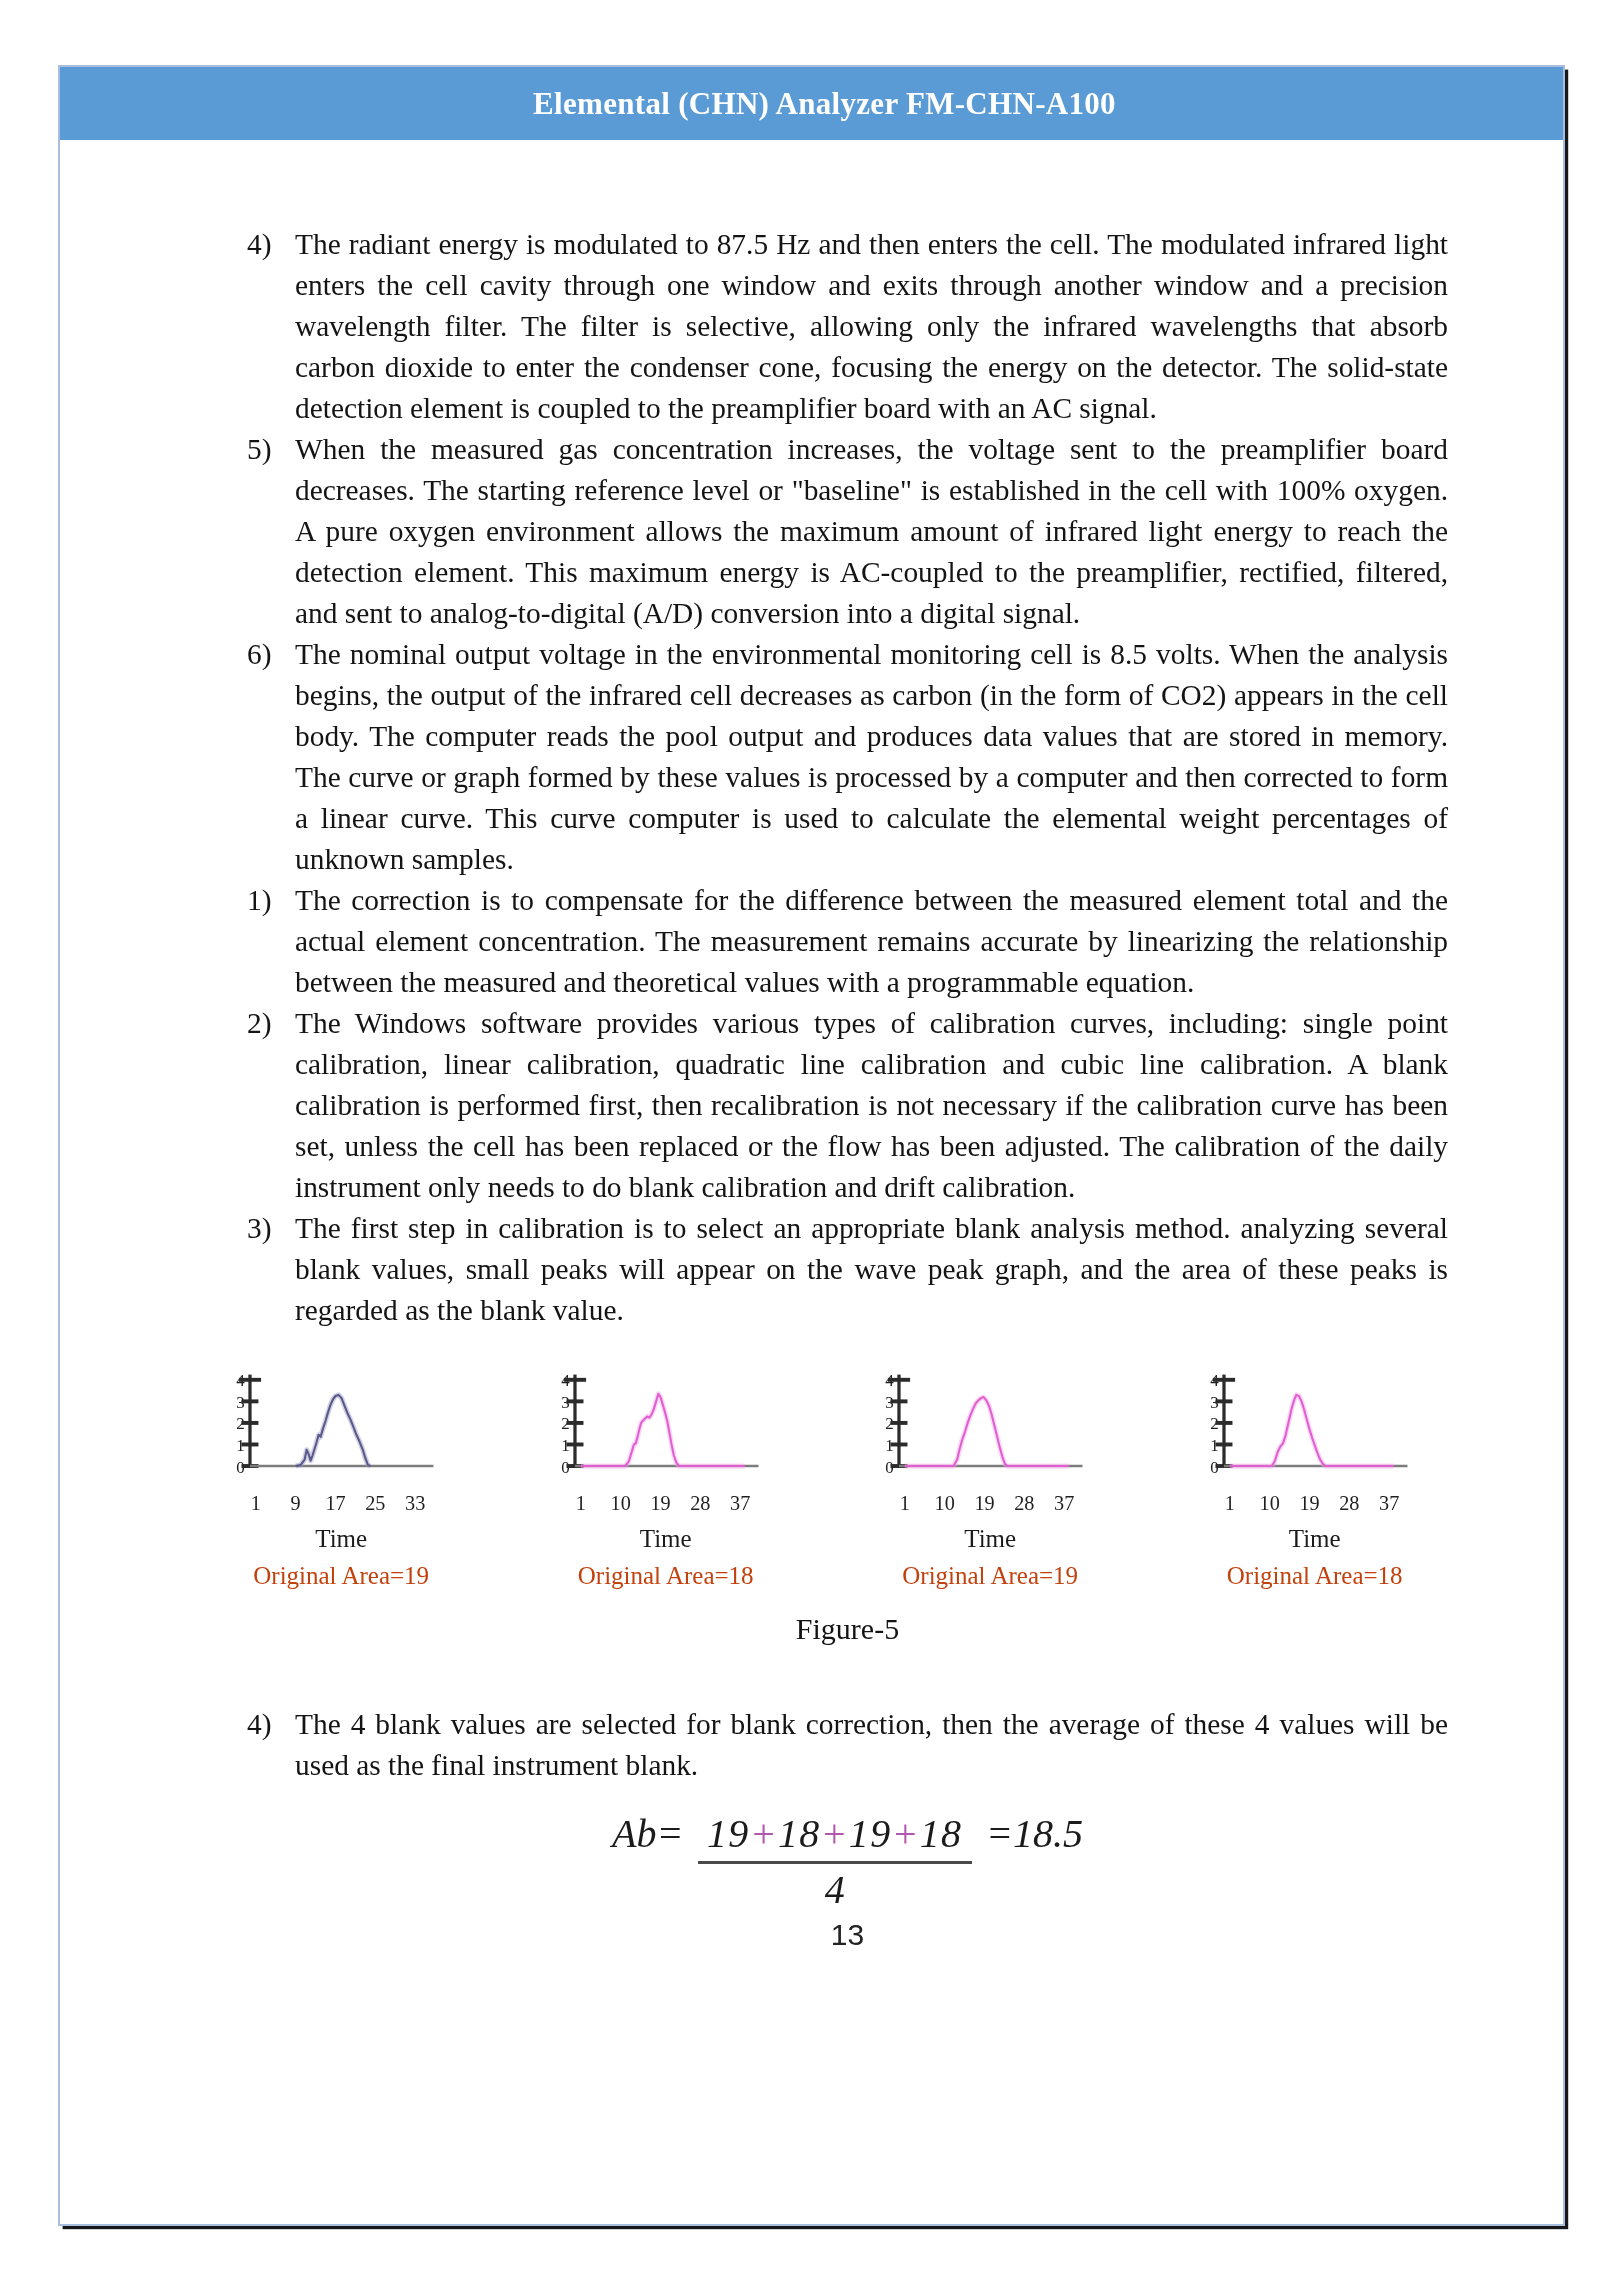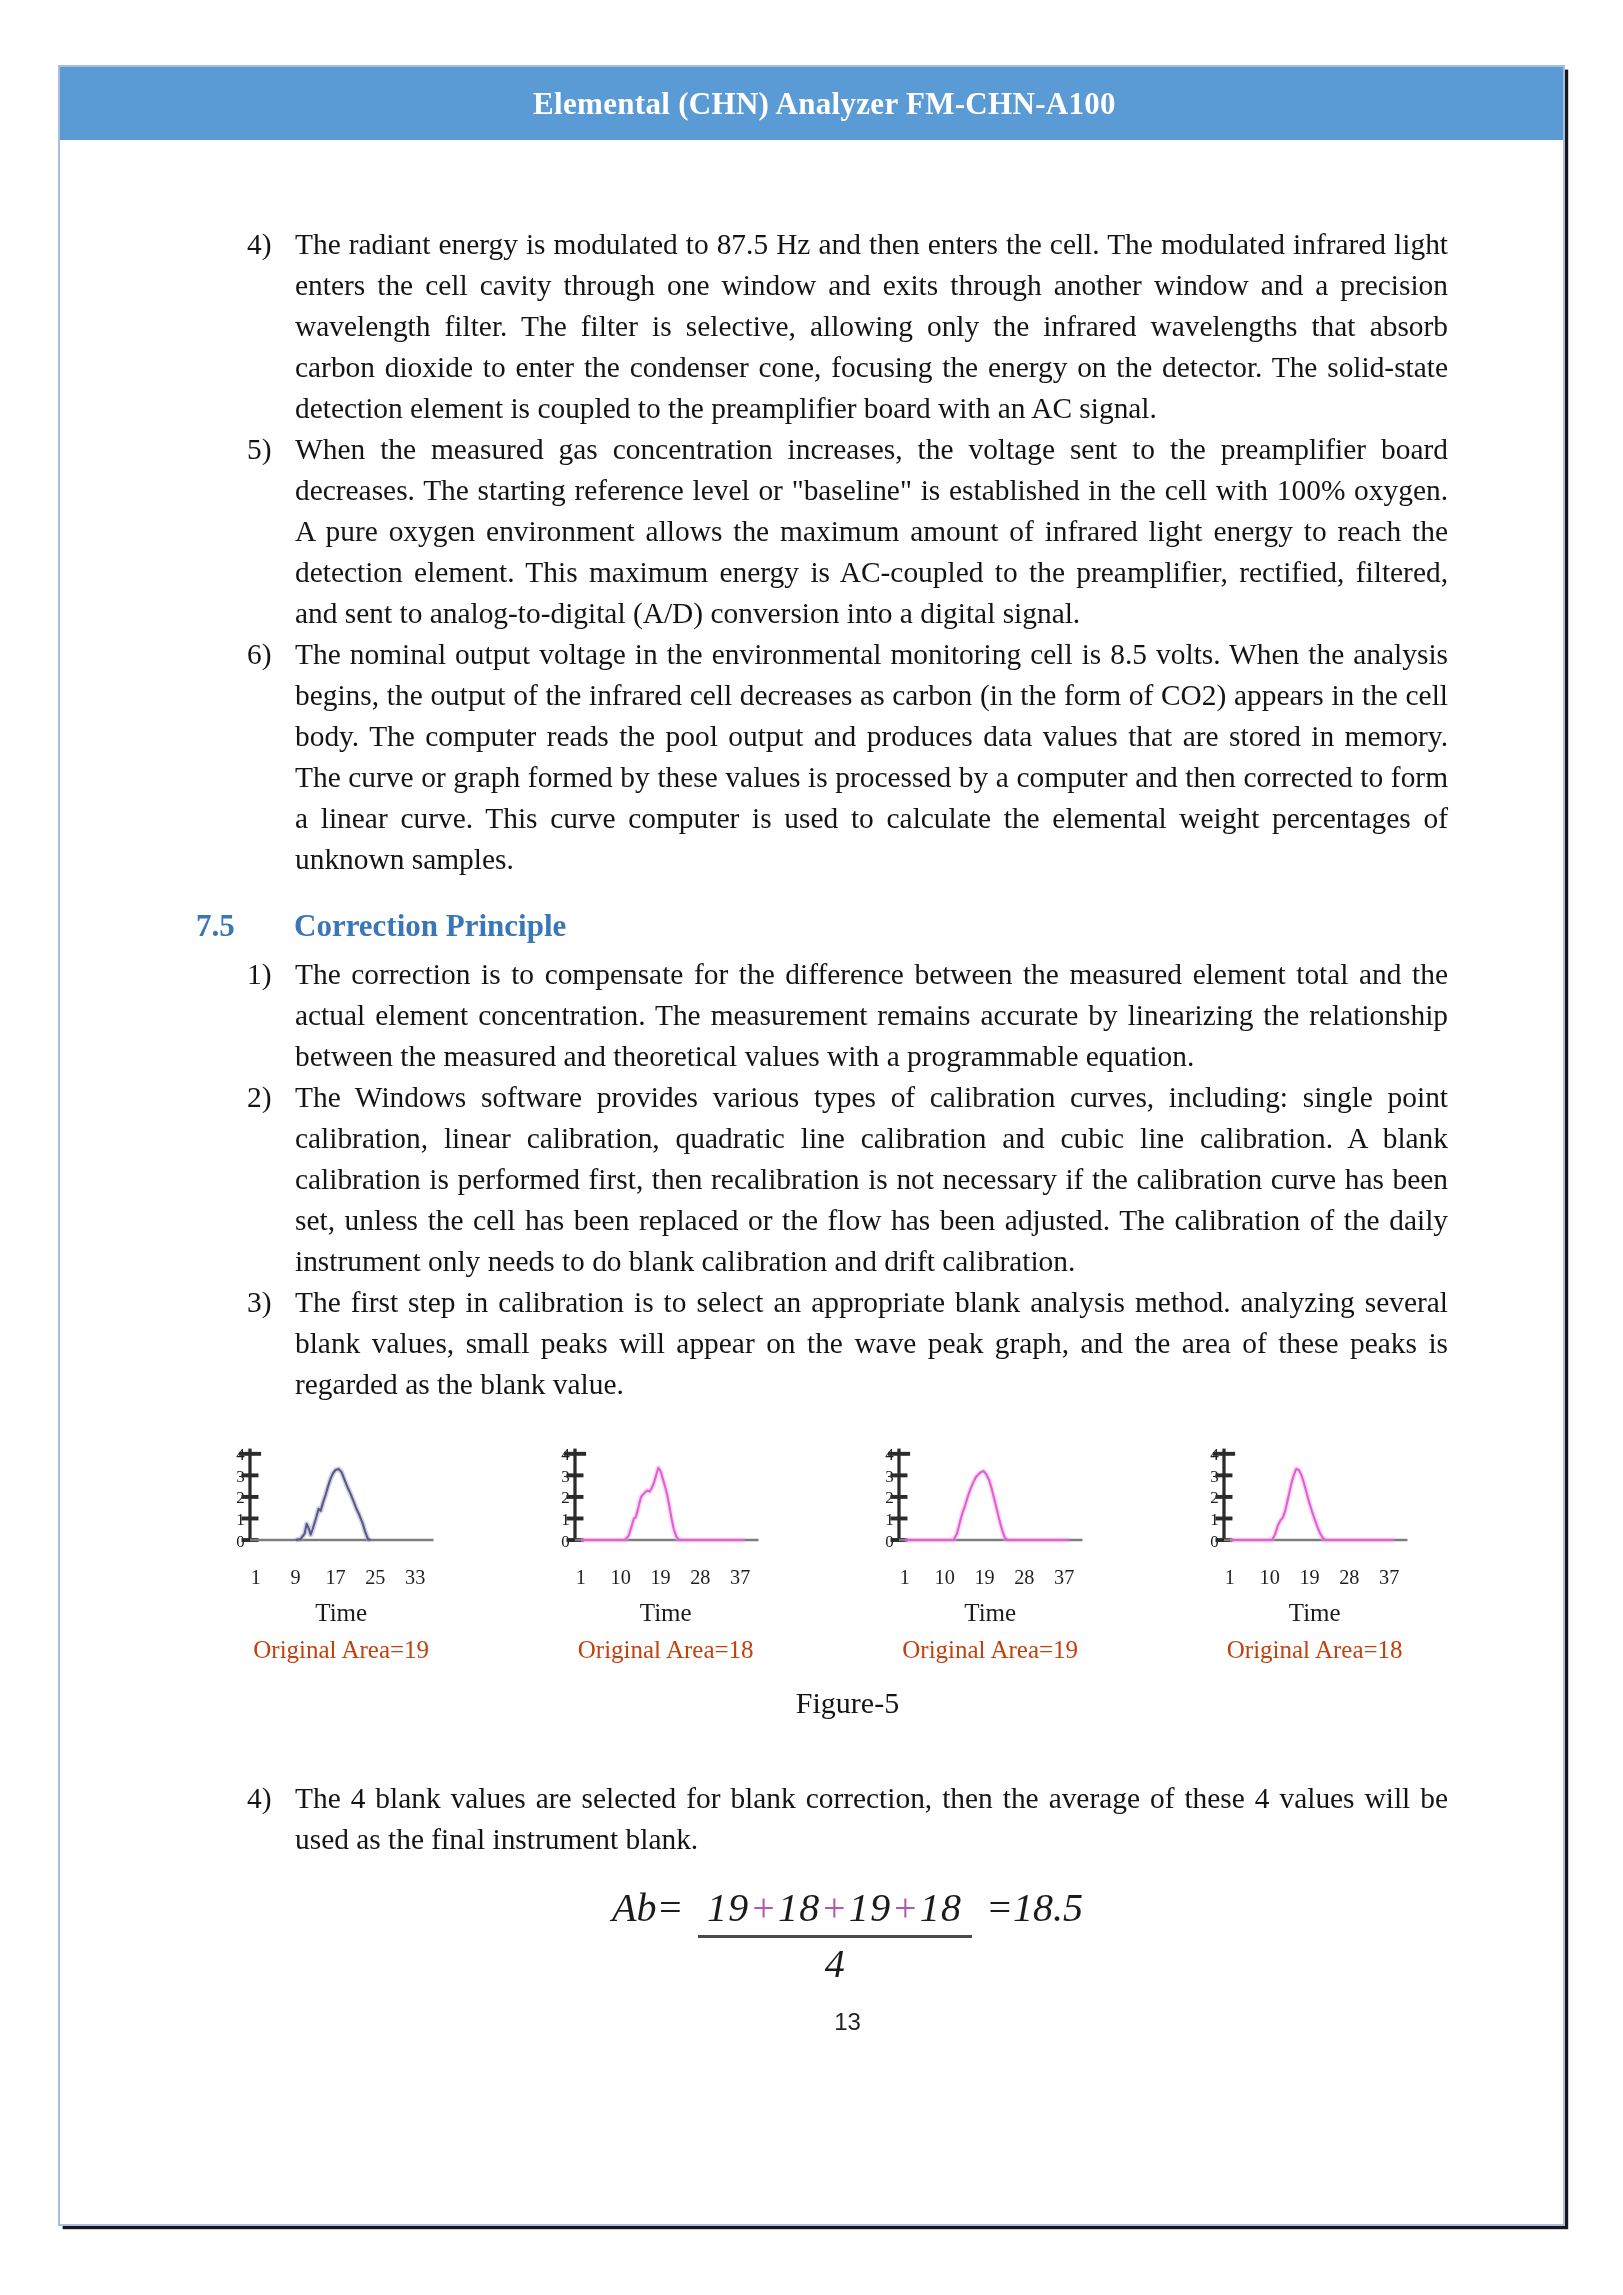--- a/index.html
+++ b/index.html
@@ -20,40 +20,37 @@
   .sub-labels{margin-left:13.7px;width:183px;text-align:center;font-family:Liberation Serif, serif;}
   .xlabel{font-size:25px;margin-top:10.5px;color:#1b1b1b;}
   .area-label{font-size:25px;margin-top:9.2px;color:#c2410c;}
   .fig-cap{text-align:center;font-weight:normal;font-size:30px;margin-top:22px;}
   .after-fig{margin-top:58px;}
   .formula{margin-top:23.6px;display:flex;justify-content:center;align-items:flex-start;
            font-style:italic;font-size:40px;color:#1b1b1b;}
   .formula .frac{display:inline-flex;flex-direction:column;align-items:center;margin:0 14.4px;}
   .formula .numer{padding:0 9.2px 3.9px 9.2px;letter-spacing:1.3px;}
   .formula .denom{border-top:3.9px solid #4a4a4a;padding:2.6px 0 0 0;width:100%;text-align:center;}
-  .pagenum{text-align:center;font-family:"Liberation Sans",sans-serif;font-size:24px;margin-top:21px;color:#222;}
+  .pagenum{text-align:center;font-family:"Liberation Sans",sans-serif;font-size:30px;margin-top:5px;color:#222;}
 </style>
 </head>
 <body>
 
 <div class="sheet">
   <div class="hdr">
     <span class="title">Elemental (CHN) Analyzer FM-CHN-A100</span>
   </div>
 
   <div class="content">
     <div id="list-a">
         <div class="li"><span class="num">4)</span><span>The radiant energy is modulated to 87.5 Hz and then enters the cell. The modulated infrared light enters the cell cavity through one window and exits through another window and a precision wavelength filter. The filter is selective, allowing only the infrared wavelengths that absorb carbon dioxide to enter the condenser cone, focusing the energy on the detector. The solid-state detection element is coupled to the preamplifier board with an AC signal.</span></div>
         <div class="li"><span class="num">5)</span><span>When the measured gas concentration increases, the voltage sent to the preamplifier board decreases. The starting reference level or "baseline" is established in the cell with 100% oxygen. A pure oxygen environment allows the maximum amount of infrared light energy to reach the detection element. This maximum energy is AC-coupled to the preamplifier, rectified, filtered, and sent to analog-to-digital (A/D) conversion into a digital signal.</span></div>
         <div class="li"><span class="num">6)</span><span>The nominal output voltage in the environmental monitoring cell is 8.5 volts. When the analysis begins, the output of the infrared cell decreases as carbon (in the form of CO2) appears in the cell body. The computer reads the pool output and produces data values that are stored in memory. The curve or graph formed by these values is processed by a computer and then corrected to form a linear curve. This curve computer is used to calculate the elemental weight percentages of unknown samples.</span></div>
       </div>
 
-    <div class="sec">
-      <span class="sec-num">7.5</span><span>Correction Principle</span>
-    </div>
 
     <div id="list-b">
         <div class="li"><span class="num">1)</span><span>The correction is to compensate for the difference between the measured element total and the actual element concentration. The measurement remains accurate by linearizing the relationship between the measured and theoretical values with a programmable equation.</span></div>
         <div class="li"><span class="num">2)</span><span>The Windows software provides various types of calibration curves, including: single point calibration, linear calibration, quadratic line calibration and cubic line calibration. A blank calibration is performed first, then recalibration is not necessary if the calibration curve has been set, unless the cell has been replaced or the flow has been adjusted. The calibration of the daily instrument only needs to do blank calibration and drift calibration.</span></div>
         <div class="li"><span class="num">3)</span><span>The first step in calibration is to select an appropriate blank analysis method. analyzing several blank values, small peaks will appear on the wave peak graph, and the area of these peaks is regarded as the blank value.</span></div>
       </div>
 
     <div class="charts-wrap" id="charts-row">
         <div class="chart-block">
           <svg width="314" height="160" viewBox="0 0 480 245">

